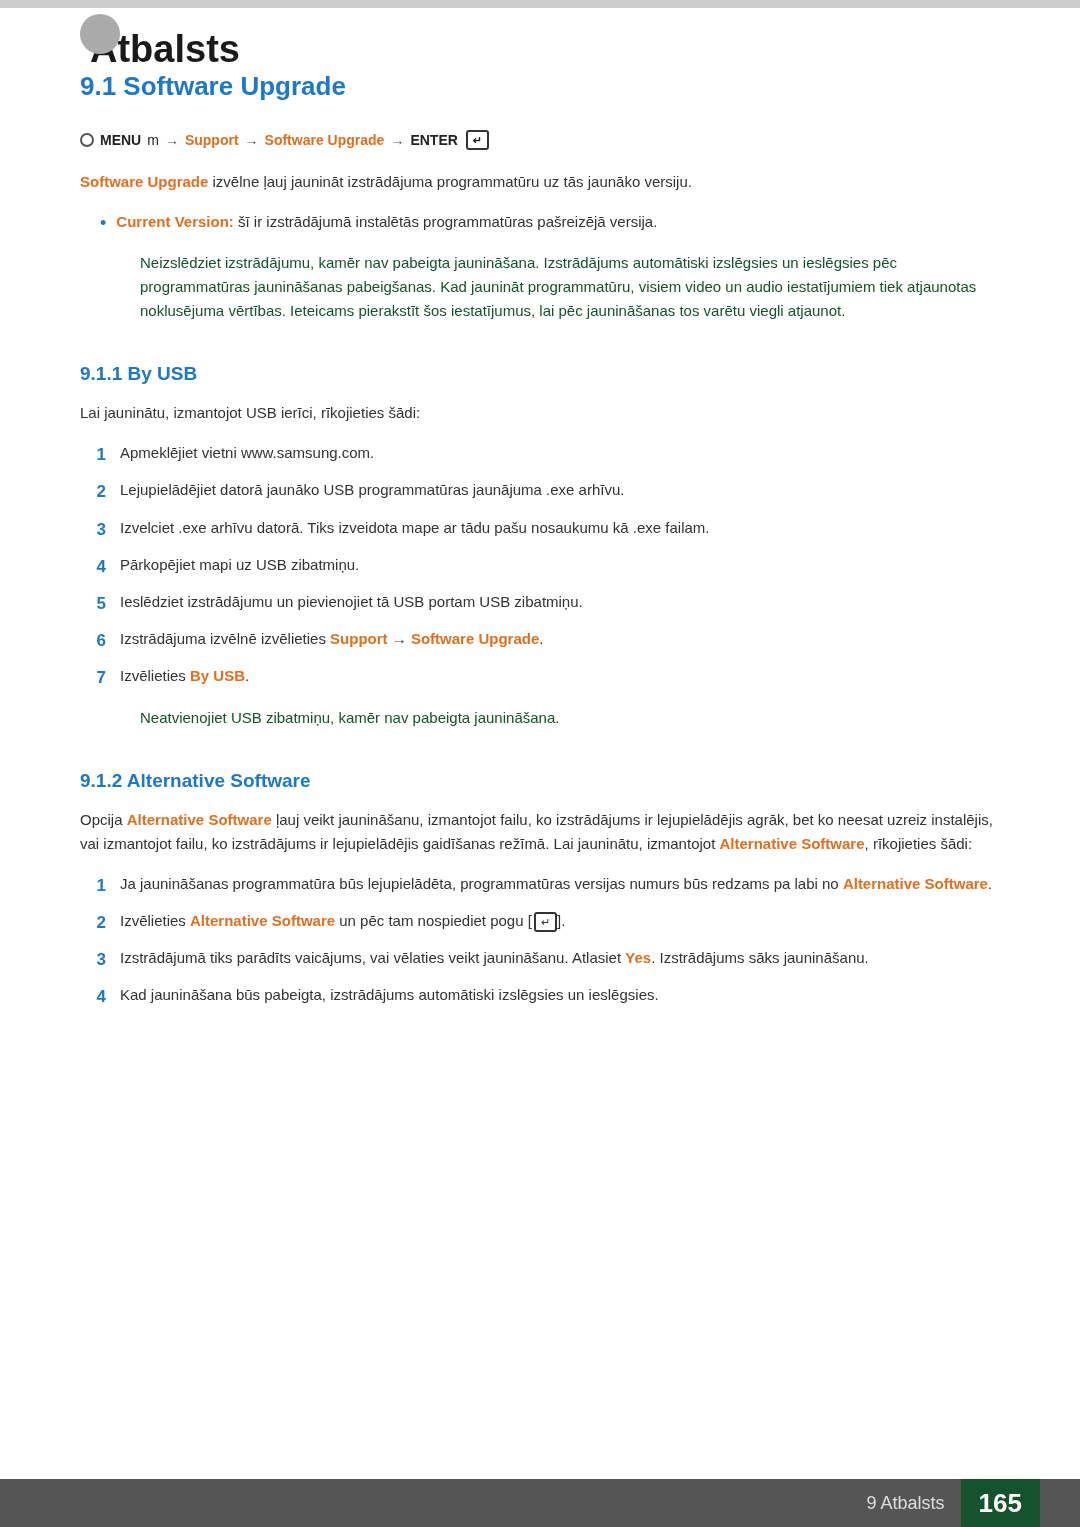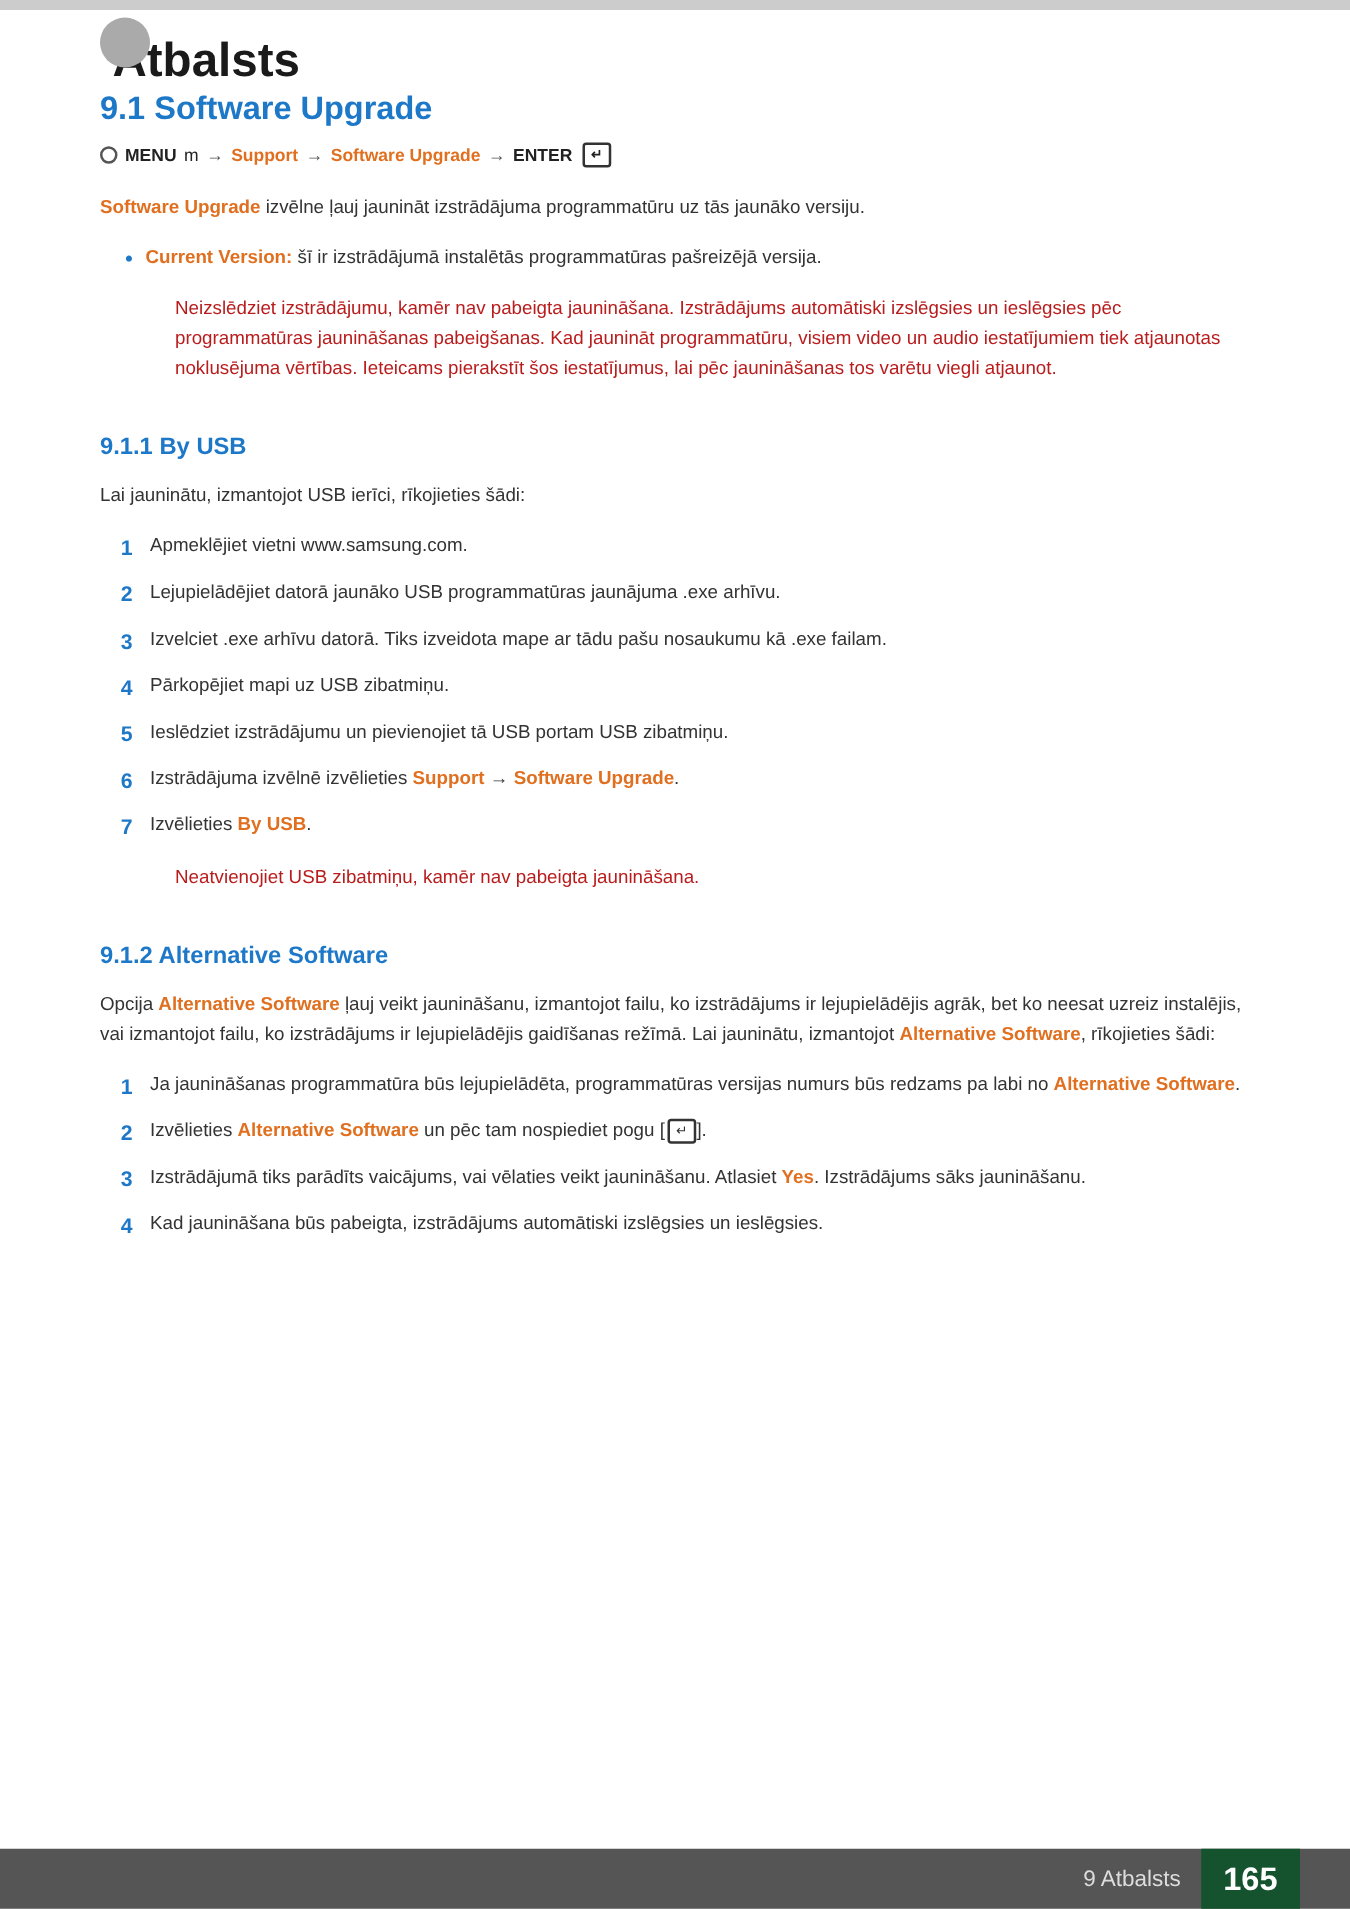--- a/index.html
+++ b/index.html
@@ -46,21 +46,21 @@
       color: #1a1a1a;
       padding-top: 28px;
       padding-left: 10px;
     }
 
     
     .section-heading {
       font-size: 26px;
       font-weight: bold;
       color: #1e78c8;
-      margin-bottom: 12px;
+      margin-bottom: 28px;
     }
 
     
     .subsection-heading {
       font-size: 19px;
       font-weight: bold;
       color: #1e78c8;
       margin-bottom: 16px;
       margin-top: 40px;
     }
@@ -146,21 +146,21 @@
       min-width: 16px;
       text-align: right;
       line-height: 1.6;
       flex-shrink: 0;
     }
 
     
     .indented-note {
       margin-left: 60px;
       font-size: 15px;
-      color: #b91c1c;
+      color: #14532d;
       line-height: 1.6;
       margin-bottom: 14px;
     }
 
     
     .section-space {
       margin-bottom: 36px;
     }
 
     

